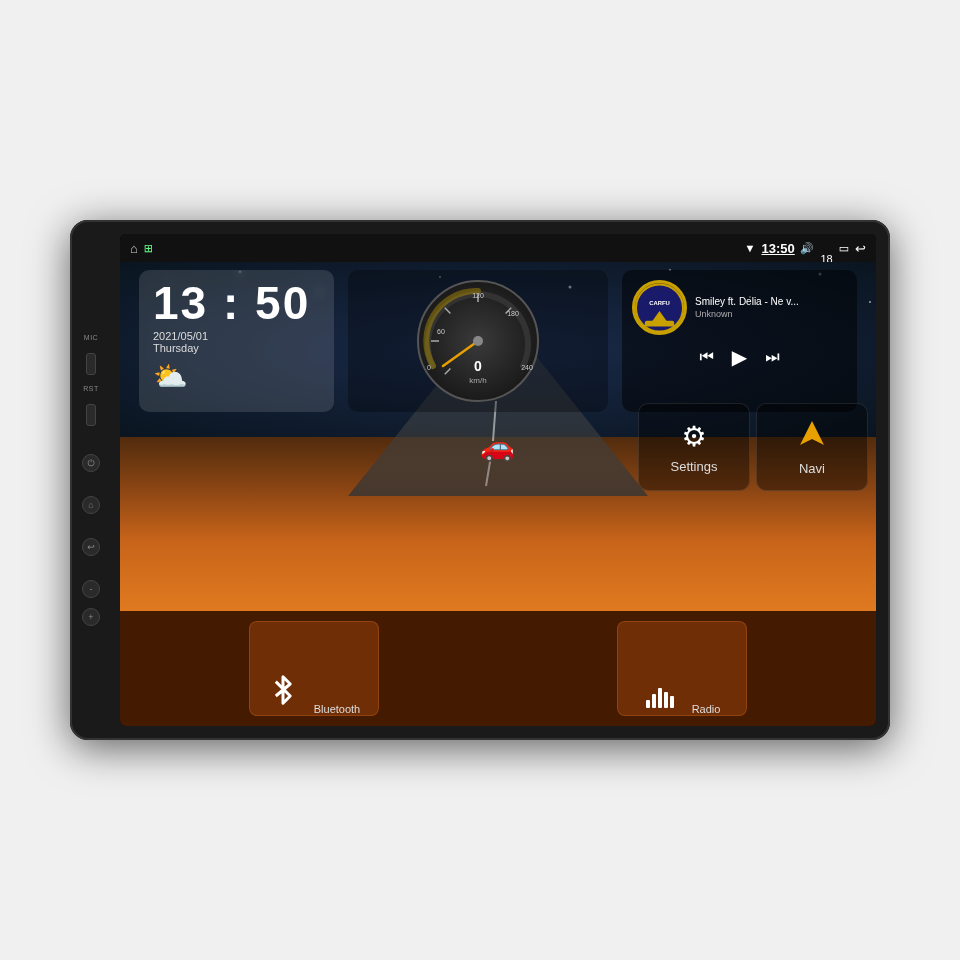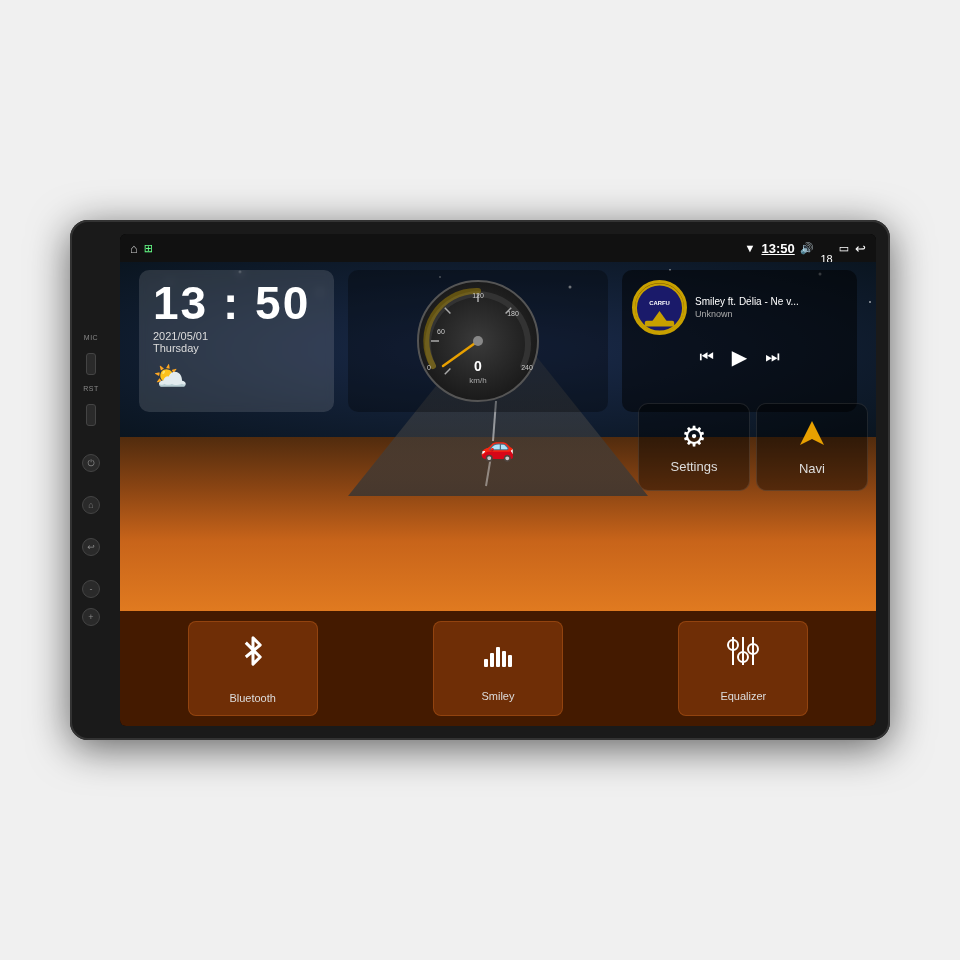--- a/index.html
+++ b/index.html
@@ -282,22 +282,22 @@
       align-items: center;
       justify-content: space-around;
       padding: 0 10px;
       position: relative;
       z-index: 3;
       flex-shrink: 0;
     }
 
     .bottom-item {
       display: flex;
-      flex-direction: column;
-      align-items: center;
+      flex-direction: row;
+      align-items: flex-end;
       justify-content: center;
       gap: 16px;
       cursor: pointer;
       width: 130px;
       height: 95px;
       border-radius: 8px;
       background: rgba(140,60,10,0.6);
       border: 1px solid rgba(200,100,30,0.4);
     }
 
@@ -514,36 +514,22 @@
       <div class="bottom-item">
         <span class="bottom-icon">
           <svg width="32" height="32" viewBox="0 0 32 32">
             <rect x="2" y="24" width="4" height="8" fill="white" rx="1"></rect>
             <rect x="8" y="18" width="4" height="14" fill="white" rx="1"></rect>
             <rect x="14" y="12" width="4" height="20" fill="white" rx="1"></rect>
             <rect x="20" y="16" width="4" height="16" fill="white" rx="1"></rect>
             <rect x="26" y="20" width="4" height="12" fill="white" rx="1"></rect>
           </svg>
         </span>
-        <span class="bottom-label">Smiley</span>
-      </div>
-
-
-
-      <div class="bottom-item">
-        <span class="bottom-icon">
-          <svg width="32" height="32" viewBox="0 0 32 32">
-
-            <line x1="6" y1="2" x2="6" y2="30" stroke="white" stroke-width="2"></line>
-            <circle cx="6" cy="10" r="5" fill="none" stroke="white" stroke-width="2"></circle>
-            <line x1="16" y1="2" x2="16" y2="30" stroke="white" stroke-width="2"></line>
-            <circle cx="16" cy="22" r="5" fill="none" stroke="white" stroke-width="2"></circle>
-            <line x1="26" y1="2" x2="26" y2="30" stroke="white" stroke-width="2"></line>
-            <circle cx="26" cy="14" r="5" fill="none" stroke="white" stroke-width="2"></circle>
-          </svg>
-        </span>
-        <span class="bottom-label">Equalizer</span>
-      </div>
+        <span class="bottom-label">Radio</span>
+      </div>
+
+
+
 
     </div>
 
   </div>
 </div>
 
 </body></html>

